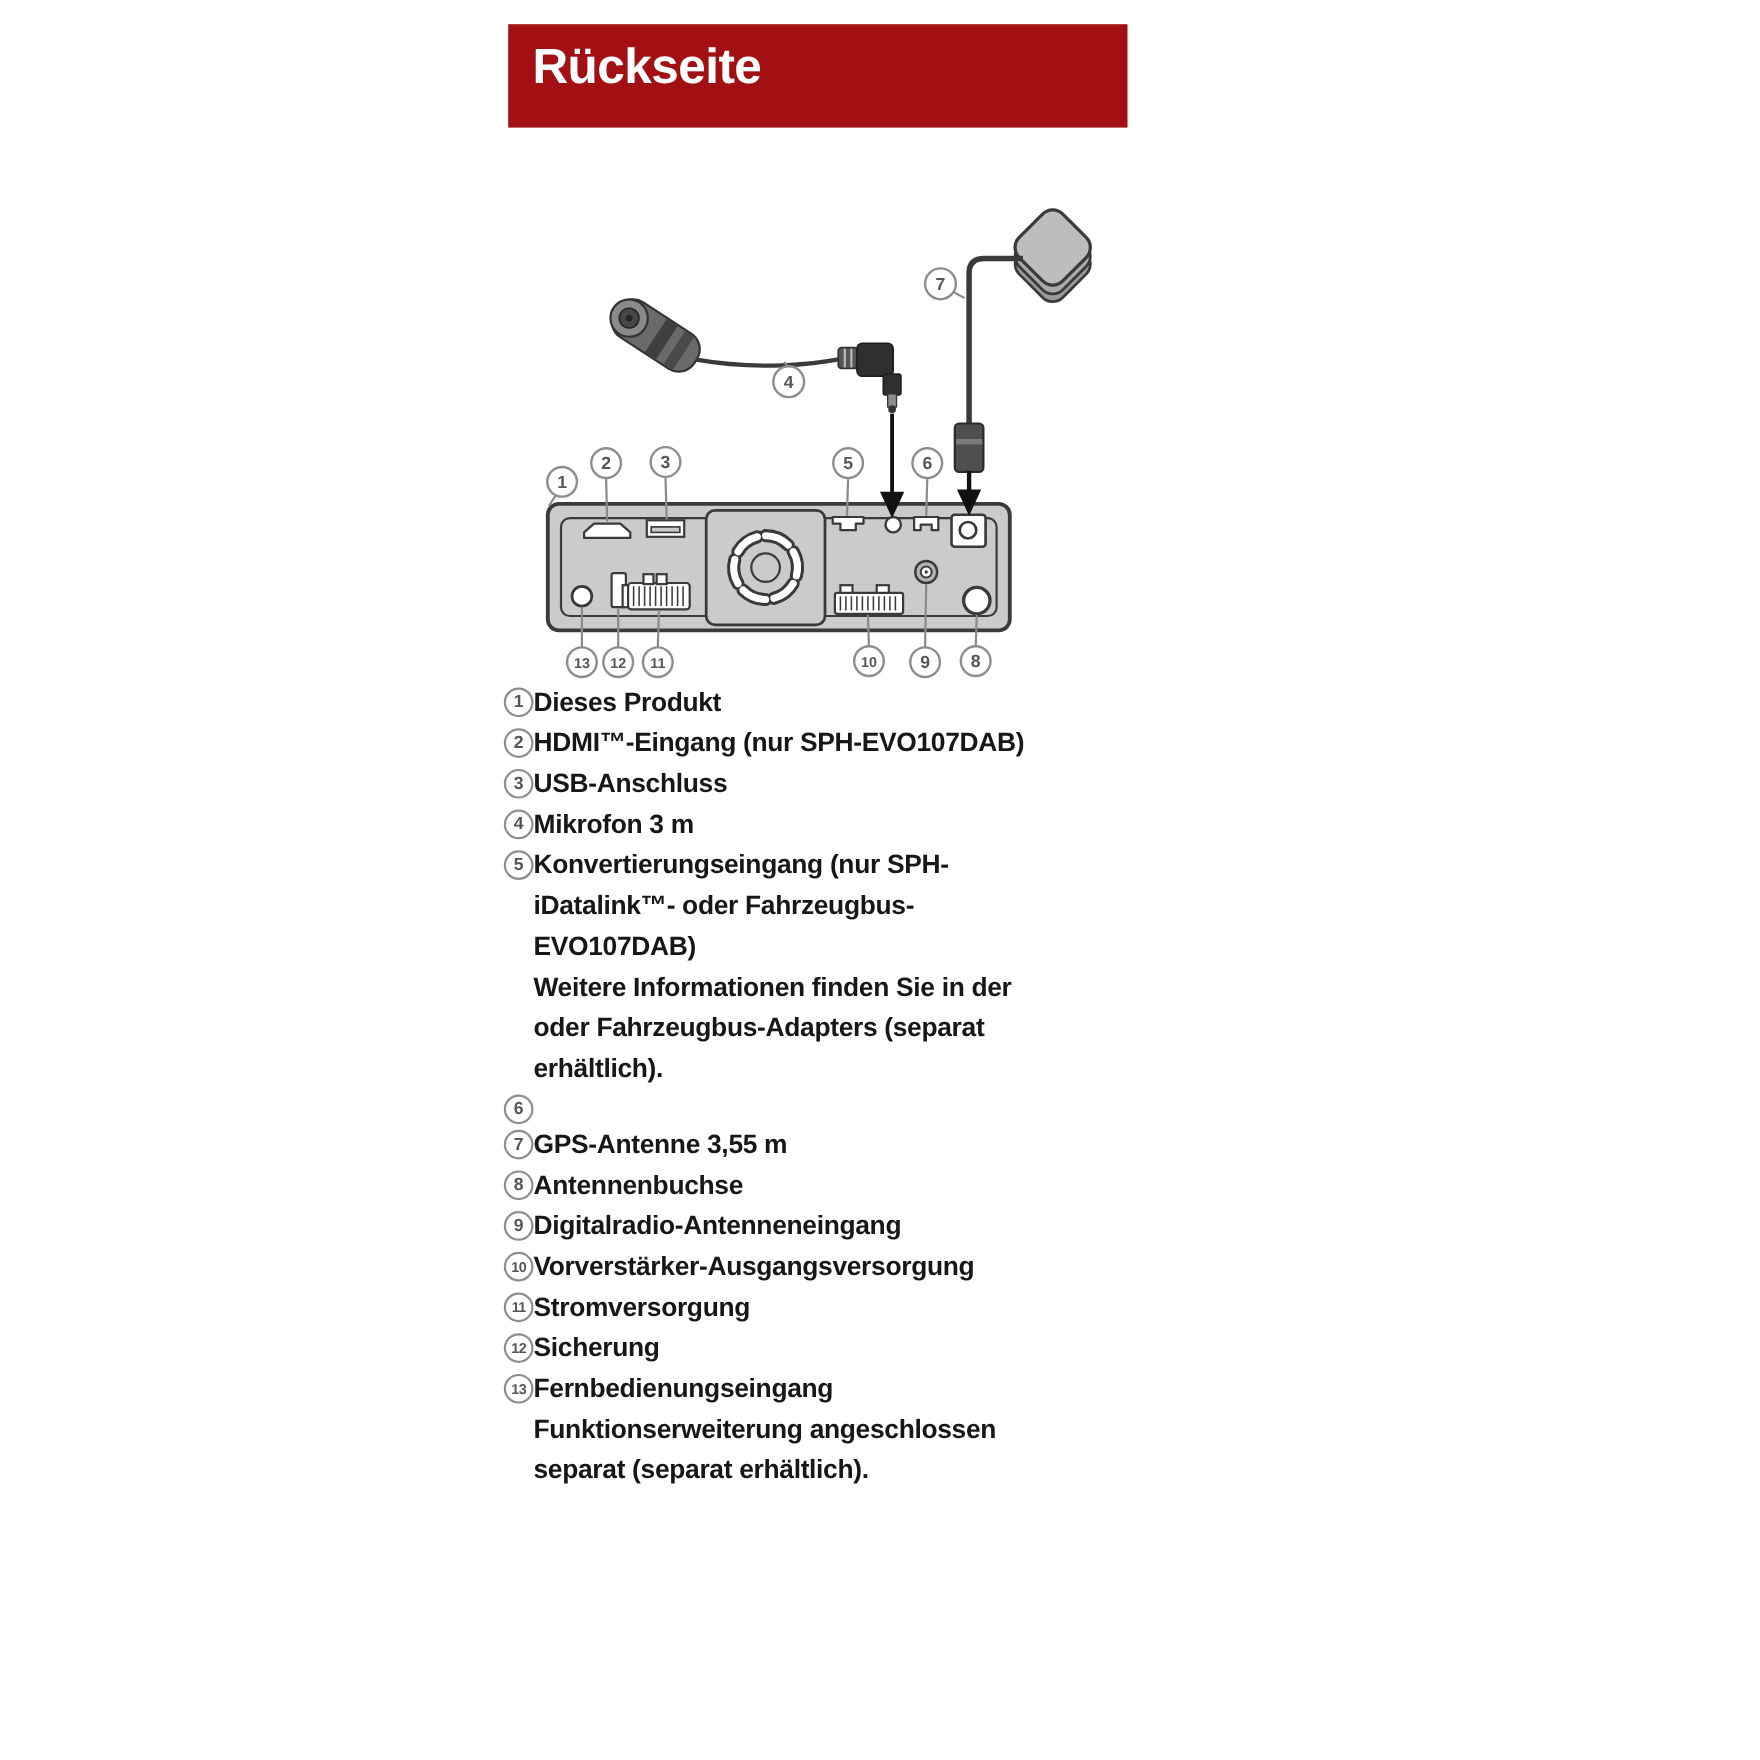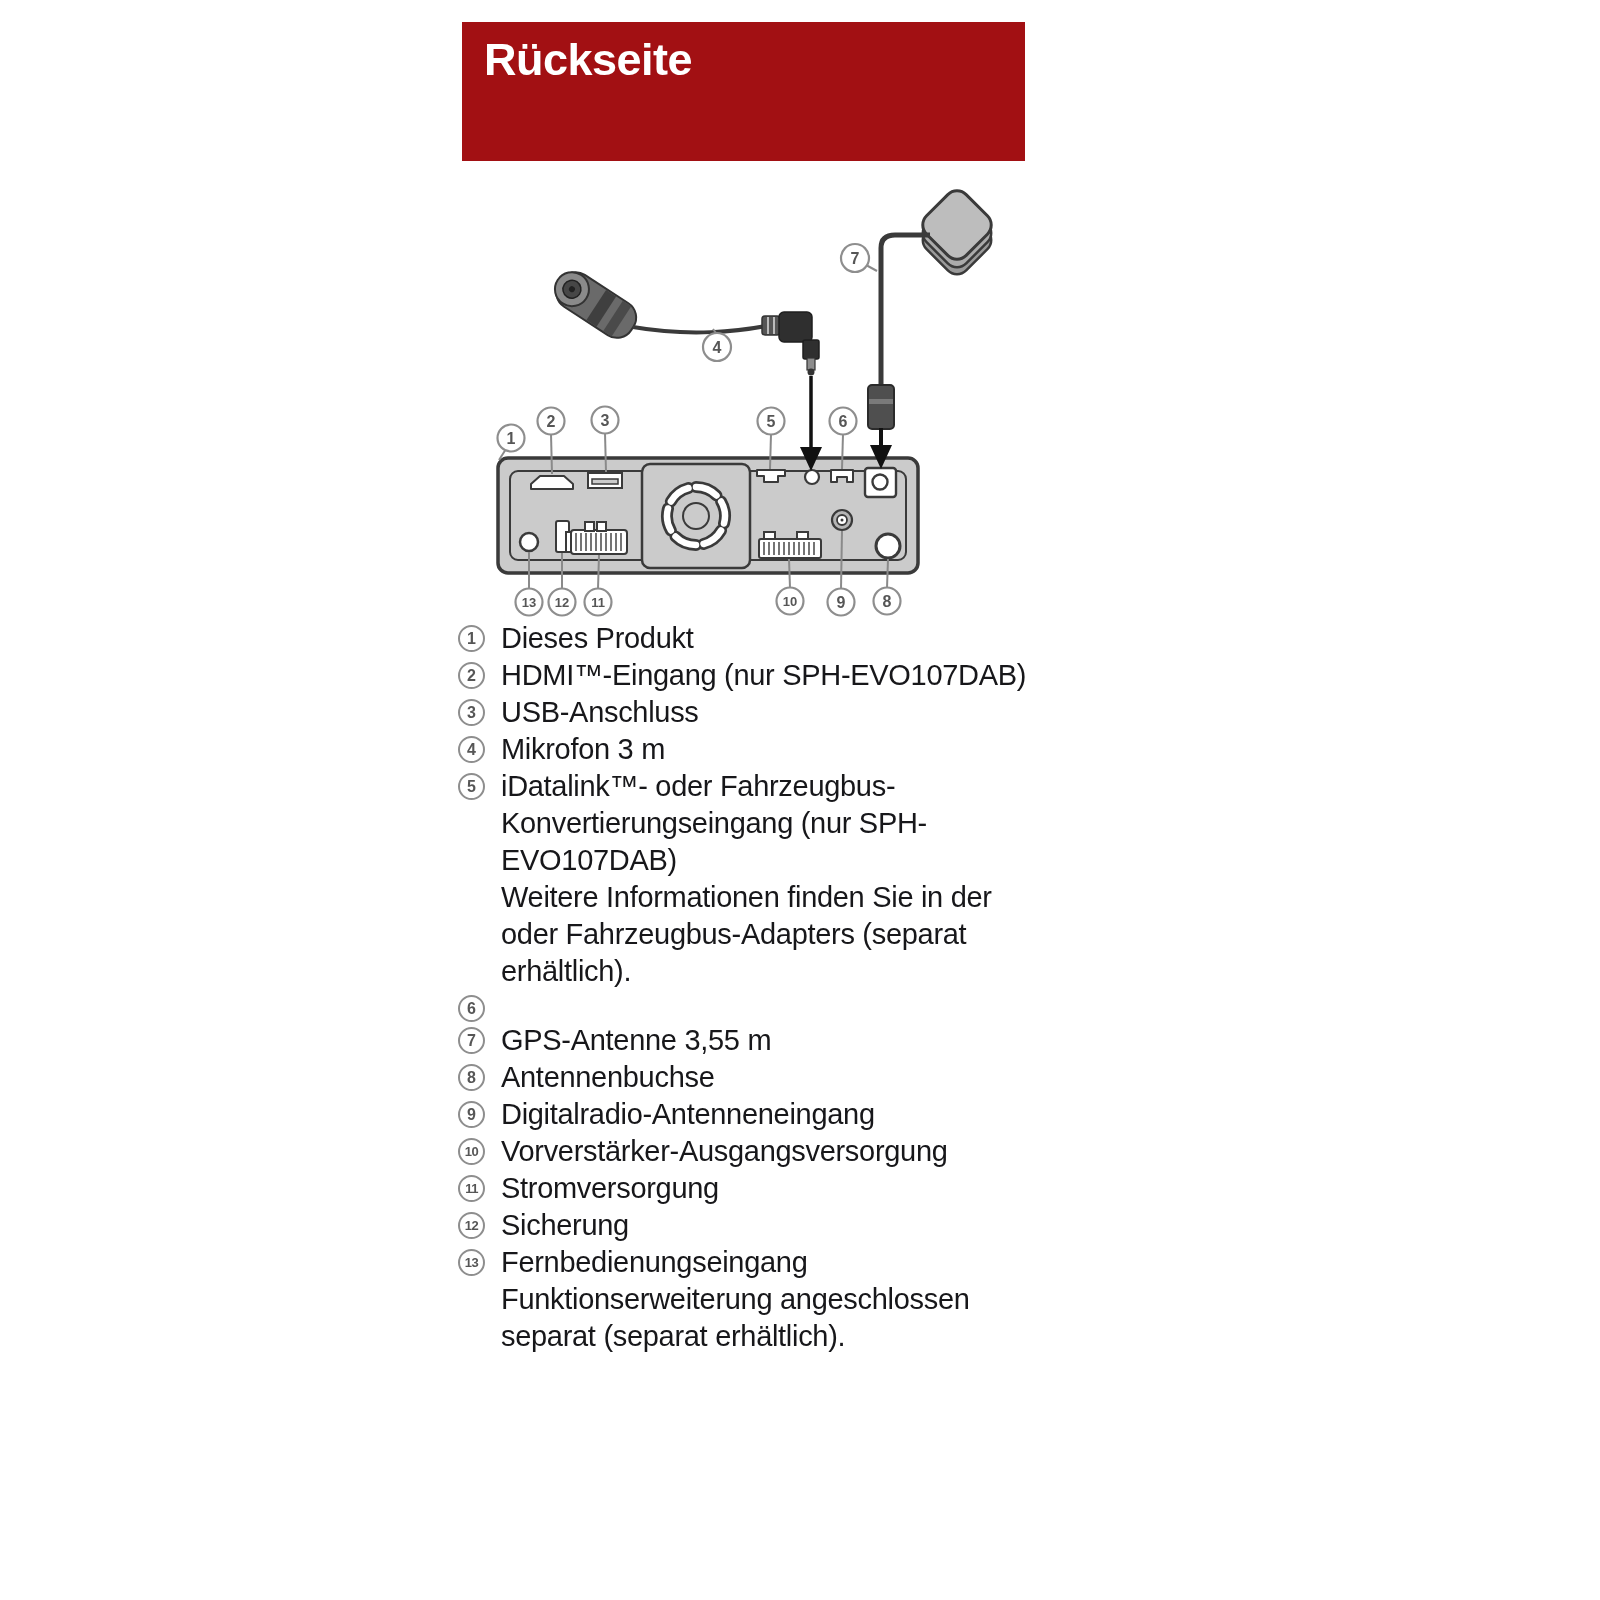--- a/index.html
+++ b/index.html
@@ -1,38 +1,38 @@
 <!DOCTYPE html>
 <html><head>
 <meta charset="utf-8">
 <style>
   html,body{margin:0;padding:0}
   body{
     width:1600px;height:1600px;background:#ffffff;position:relative;
     font-family:"Liberation Sans",sans-serif;color:#17171a;overflow:hidden;
   }
   .header-box{
-    position:absolute;left:462px;top:22px;width:563px;height:139px;
+    position:absolute;left:462px;top:22px;width:563px;height:94px;
     background:#a21013;box-sizing:border-box;padding:11px 0 0 22px;
   }
   .header-line{
     color:#ffffff;font-size:45px;font-weight:700;line-height:53px;letter-spacing:-0.5px;
     white-space:nowrap;
   }
   .diagram-svg{position:absolute;left:440px;top:165px;width:560px;height:460px}
   .legend{position:absolute;left:458px;top:620px;width:640px}
   .legend-item{display:flex;align-items:flex-start}
   .legend-num{
     flex:0 0 27px;width:27px;height:27px;box-sizing:border-box;margin-top:5px;
     border:2px solid #8e8e8e;border-radius:50%;background:#ffffff;
     color:#565656;font-size:16px;font-weight:700;
     display:flex;align-items:center;justify-content:center;
   }
   .legend-num.two{font-size:13px;letter-spacing:-0.5px}
-  .legend-lines{margin-left:16px;font-size:29px;font-weight:400;line-height:37px;letter-spacing:-0.3px}
+  .legend-lines{margin-left:0;font-size:24px;font-weight:700;line-height:37px;letter-spacing:-0.3px}
   .legend-line{white-space:nowrap}
 
   
   .oln{stroke:#3a3a3a;fill:#ffffff}
   .callout-circle{fill:#ffffff;stroke:#8e8e8e;stroke-width:2.2}
   .callout-num{fill:#565656;font-family:"Liberation Sans",sans-serif;font-weight:700;font-size:16px;text-anchor:middle}
   .callout-num.two{font-size:13px}
   .leader{stroke:#8a8a8a;stroke-width:2;fill:none}
   .blade-dark{stroke:#3a3a3a;stroke-width:12;stroke-linecap:round;fill:none}
   .blade-lite{stroke:#ffffff;stroke-width:6.5;stroke-linecap:round;fill:none}
@@ -239,22 +239,22 @@
   <div class="legend-item">
     <span class="legend-num">4</span>
     <div class="legend-lines">
         <div class="legend-line">Mikrofon 3 m</div>
       </div>
   </div>
 
   <div class="legend-item">
     <span class="legend-num">5</span>
     <div class="legend-lines">
+        <div class="legend-line">Konvertierungseingang (nur SPH-</div>
         <div class="legend-line">iDatalink™- oder Fahrzeugbus-</div>
-        <div class="legend-line">Konvertierungseingang (nur SPH-</div>
         <div class="legend-line">EVO107DAB)</div>
         <div class="legend-line">Weitere Informationen finden Sie in der</div>
         <div class="legend-line">oder Fahrzeugbus-Adapters (separat</div>
         <div class="legend-line">erhältlich).</div>
       </div>
   </div>
 
   <div class="legend-item">
     <span class="legend-num">6</span>
   </div>

